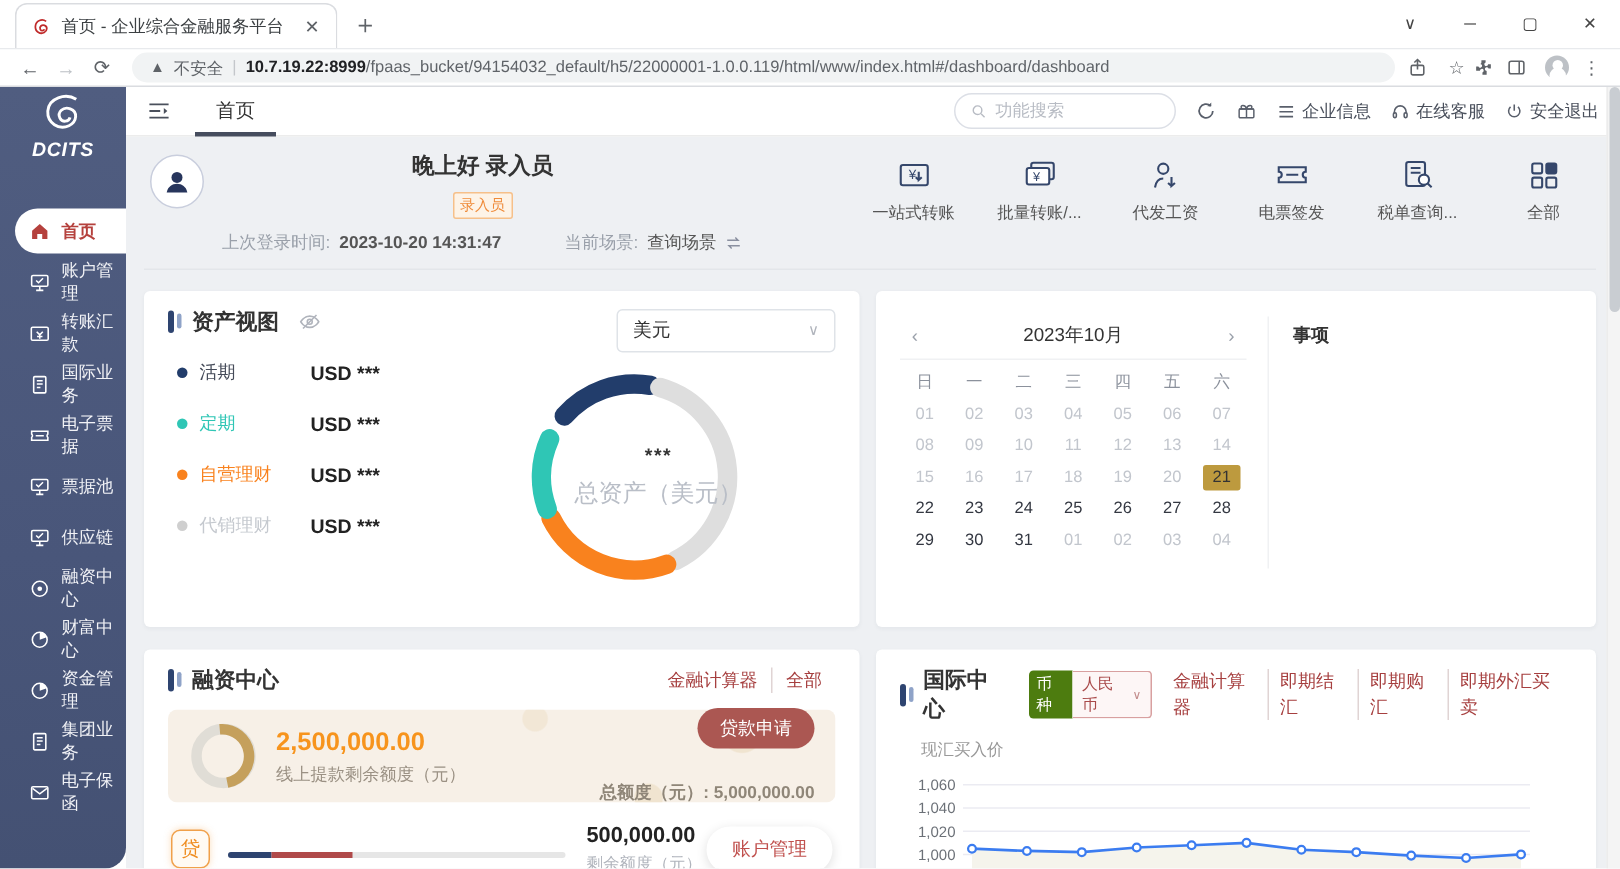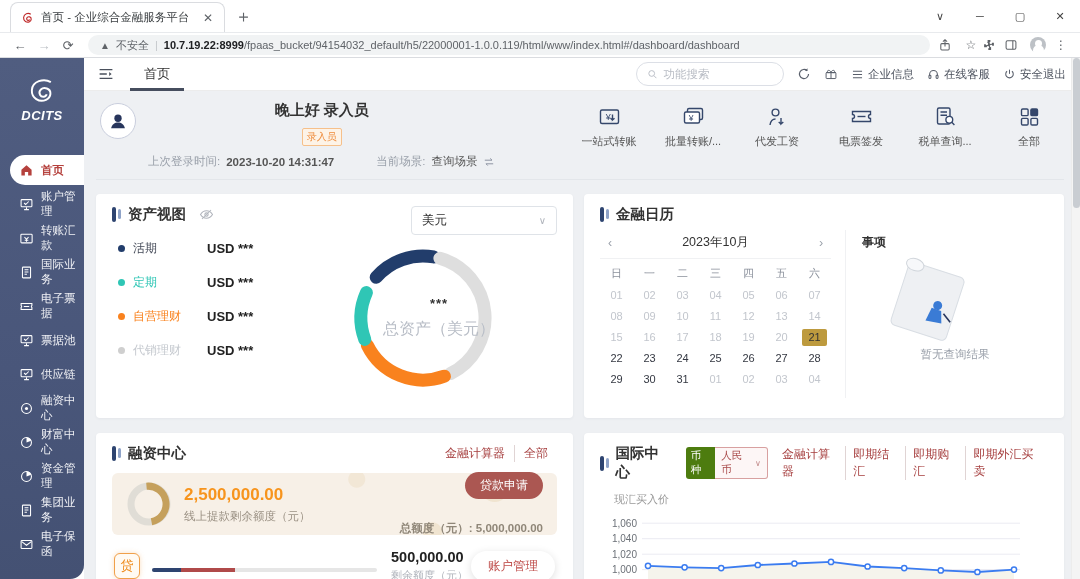--- a/index.html
+++ b/index.html
@@ -23,21 +23,21 @@
   .urlfield .warn { font-size:10px; color:#5f6368; }
   .urlfield .sep { color:#c4c7cb; }
   .url-host { color:#202124; }
   .chrome-ic { width:22px; text-align:center; color:#5f6368; font-size:12px; }
   .chrome-avatar { width:16px; height:16px; border-radius:50%; background:#bdc1c6; position:relative; margin:0 4px; }
   .chrome-avatar::after { content:""; position:absolute; left:4.5px; top:3px; width:7px; height:7px; border-radius:50%; background:#fff; box-shadow:0 7px 0 2px #fff; }
 
   
   .app { position:absolute; top:58px; left:0; right:0; bottom:0; }
   .sidebar { position:absolute; left:0; top:0; bottom:0; width:84px; background:linear-gradient(180deg,#505d80 0%,#49567a 60%,#445173 100%); border-radius:0 0 14px 0; }
-  .logo { padding:18px 0 14px; text-align:center; color:#fff; }
+  .logo { padding:2px 0 14px; text-align:center; color:#fff; }
   .logo-name { font-size:13px; font-weight:bold; font-style:italic; letter-spacing:.5px; margin-top:2px; }
   .smenu { margin-top:18px; }
   .sitem { display:flex; align-items:center; gap:7px; height:30px; margin:0 0 4px 10px; padding-left:9px; color:#f1f2f6; font-size:11.5px; cursor:pointer; }
   .sitem svg { flex:0 0 15px; }
   .sitem.active { background:#fff; border-radius:16px 0 0 16px; color:#b5413d; font-weight:bold; }
   .sitem.active svg path, .sitem.active svg rect, .sitem.active svg circle { stroke:#b5413d; }
   .sitem.active svg .f { fill:#b5413d; stroke:none; }
 
   .main { position:absolute; left:84px; top:0; right:0; bottom:0; background:#eef0f3; }
   .appbar { height:33px; background:#fff; border-bottom:1px solid #ececec; display:flex; align-items:center; padding:0 14px; }
@@ -497,24 +497,20 @@
                 </svg>
               <div class="donut-center">
                 <span class="stars">***</span>
                 <span class="dlabel">总资产（美元）</span>
               </div>
             </div>
           </div>
         </section>
 
         <section class="panel p-cal">
-          <div class="ptitle">
-            <span class="bars"></span>
-            <span class="tname">金融日历</span>
-          </div>
           <div class="cal-body">
             <div class="cal-left">
               <div class="cal-nav">
                 <span class="arr">‹</span>
                 <span class="cmonth">2023年10月</span>
                 <span class="arr">›</span>
               </div>
               <div class="cal-grid" id="cal-grid">
                   <span class="wd">日</span>
                   <span class="wd">一</span>
@@ -555,32 +551,20 @@
                   <span class="dt">30</span>
                   <span class="dt">31</span>
                   <span class="dt m">01</span>
                   <span class="dt m">02</span>
                   <span class="dt m">03</span>
                   <span class="dt m">04</span>
                 </div>
             </div>
             <div class="cal-right">
               <div class="evt">事项</div>
-              <div class="empty-box">
-                <svg width="150" height="92" viewBox="0 0 150 92">
-                  <g transform="rotate(18 75 45)">
-                    <rect x="38" y="18" width="58" height="66" rx="5" fill="#eef0f3" stroke="#d8dde3"></rect>
-                    <ellipse cx="44" cy="20" rx="9" ry="6" fill="#f7f8fa" stroke="#d0d5db"></ellipse>
-                    <circle cx="78" cy="52" r="4.5" fill="#3a7bd5"></circle>
-                    <path d="M73 56l10 0 4 12-16 2z" fill="#3a7bd5"></path>
-                    <path d="M86 58l9 6" stroke="#27355c" stroke-width="1.6"></path>
-                  </g>
-                </svg>
-                <div class="empty-cap">暂无查询结果</div>
-              </div>
             </div>
           </div>
         </section>
 
         <section class="panel p-fin">
           <div class="ptitle">
             <span class="bars"></span>
             <span class="tname">融资中心</span>
             <div class="plinks" id="fin-links">
                 <span>金融计算器</span>

